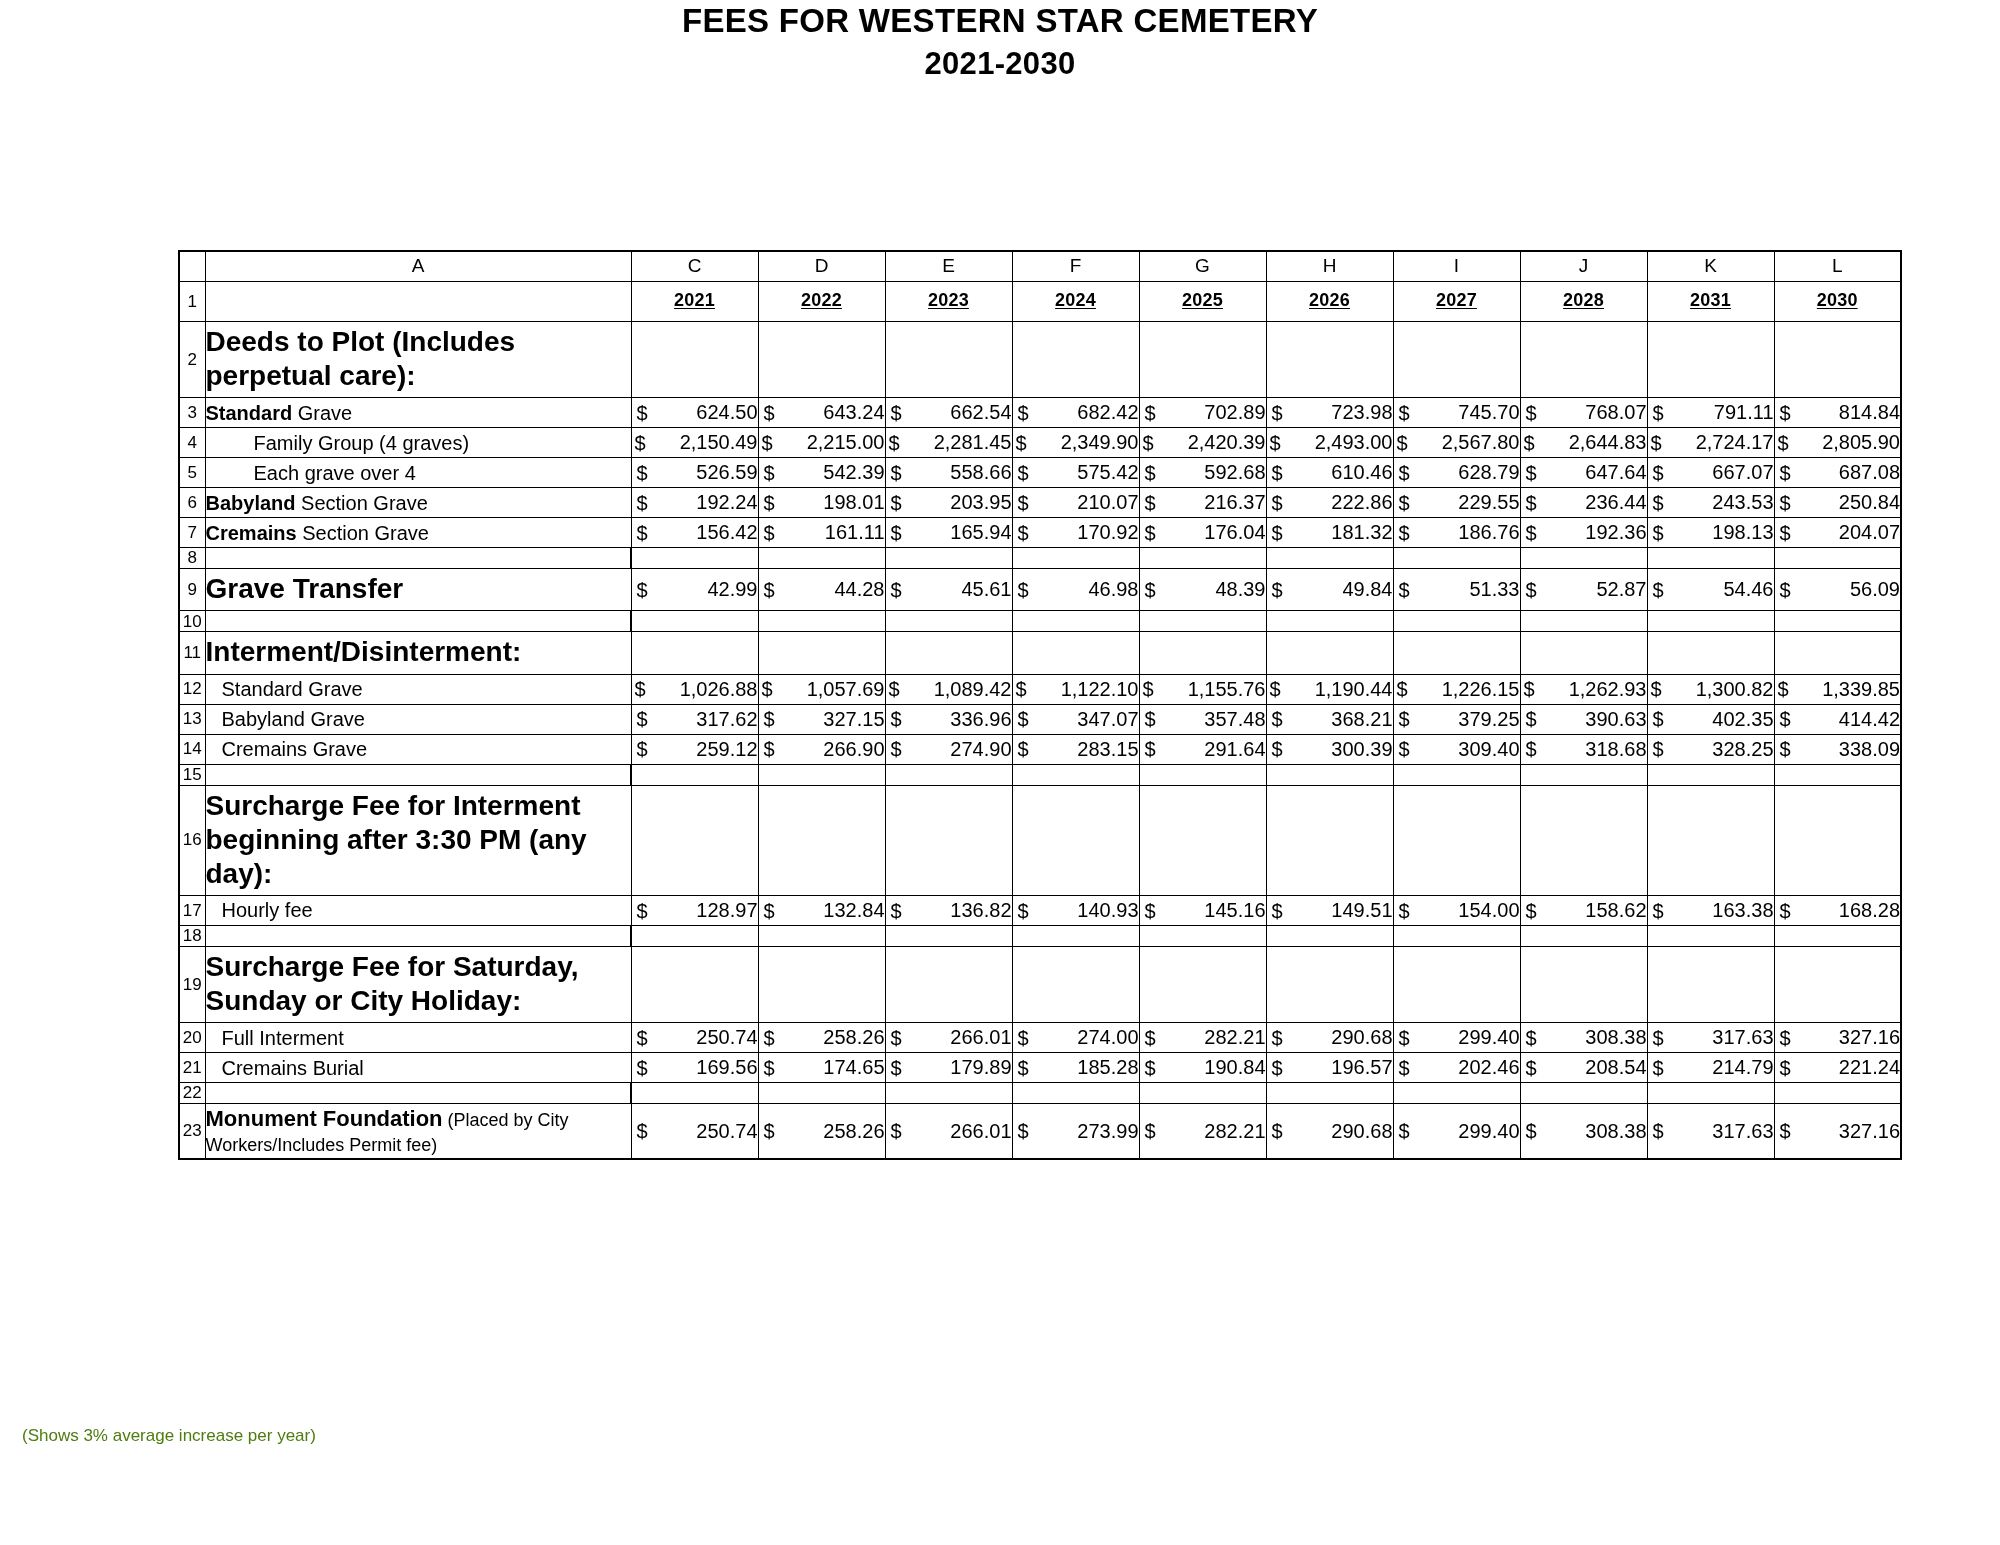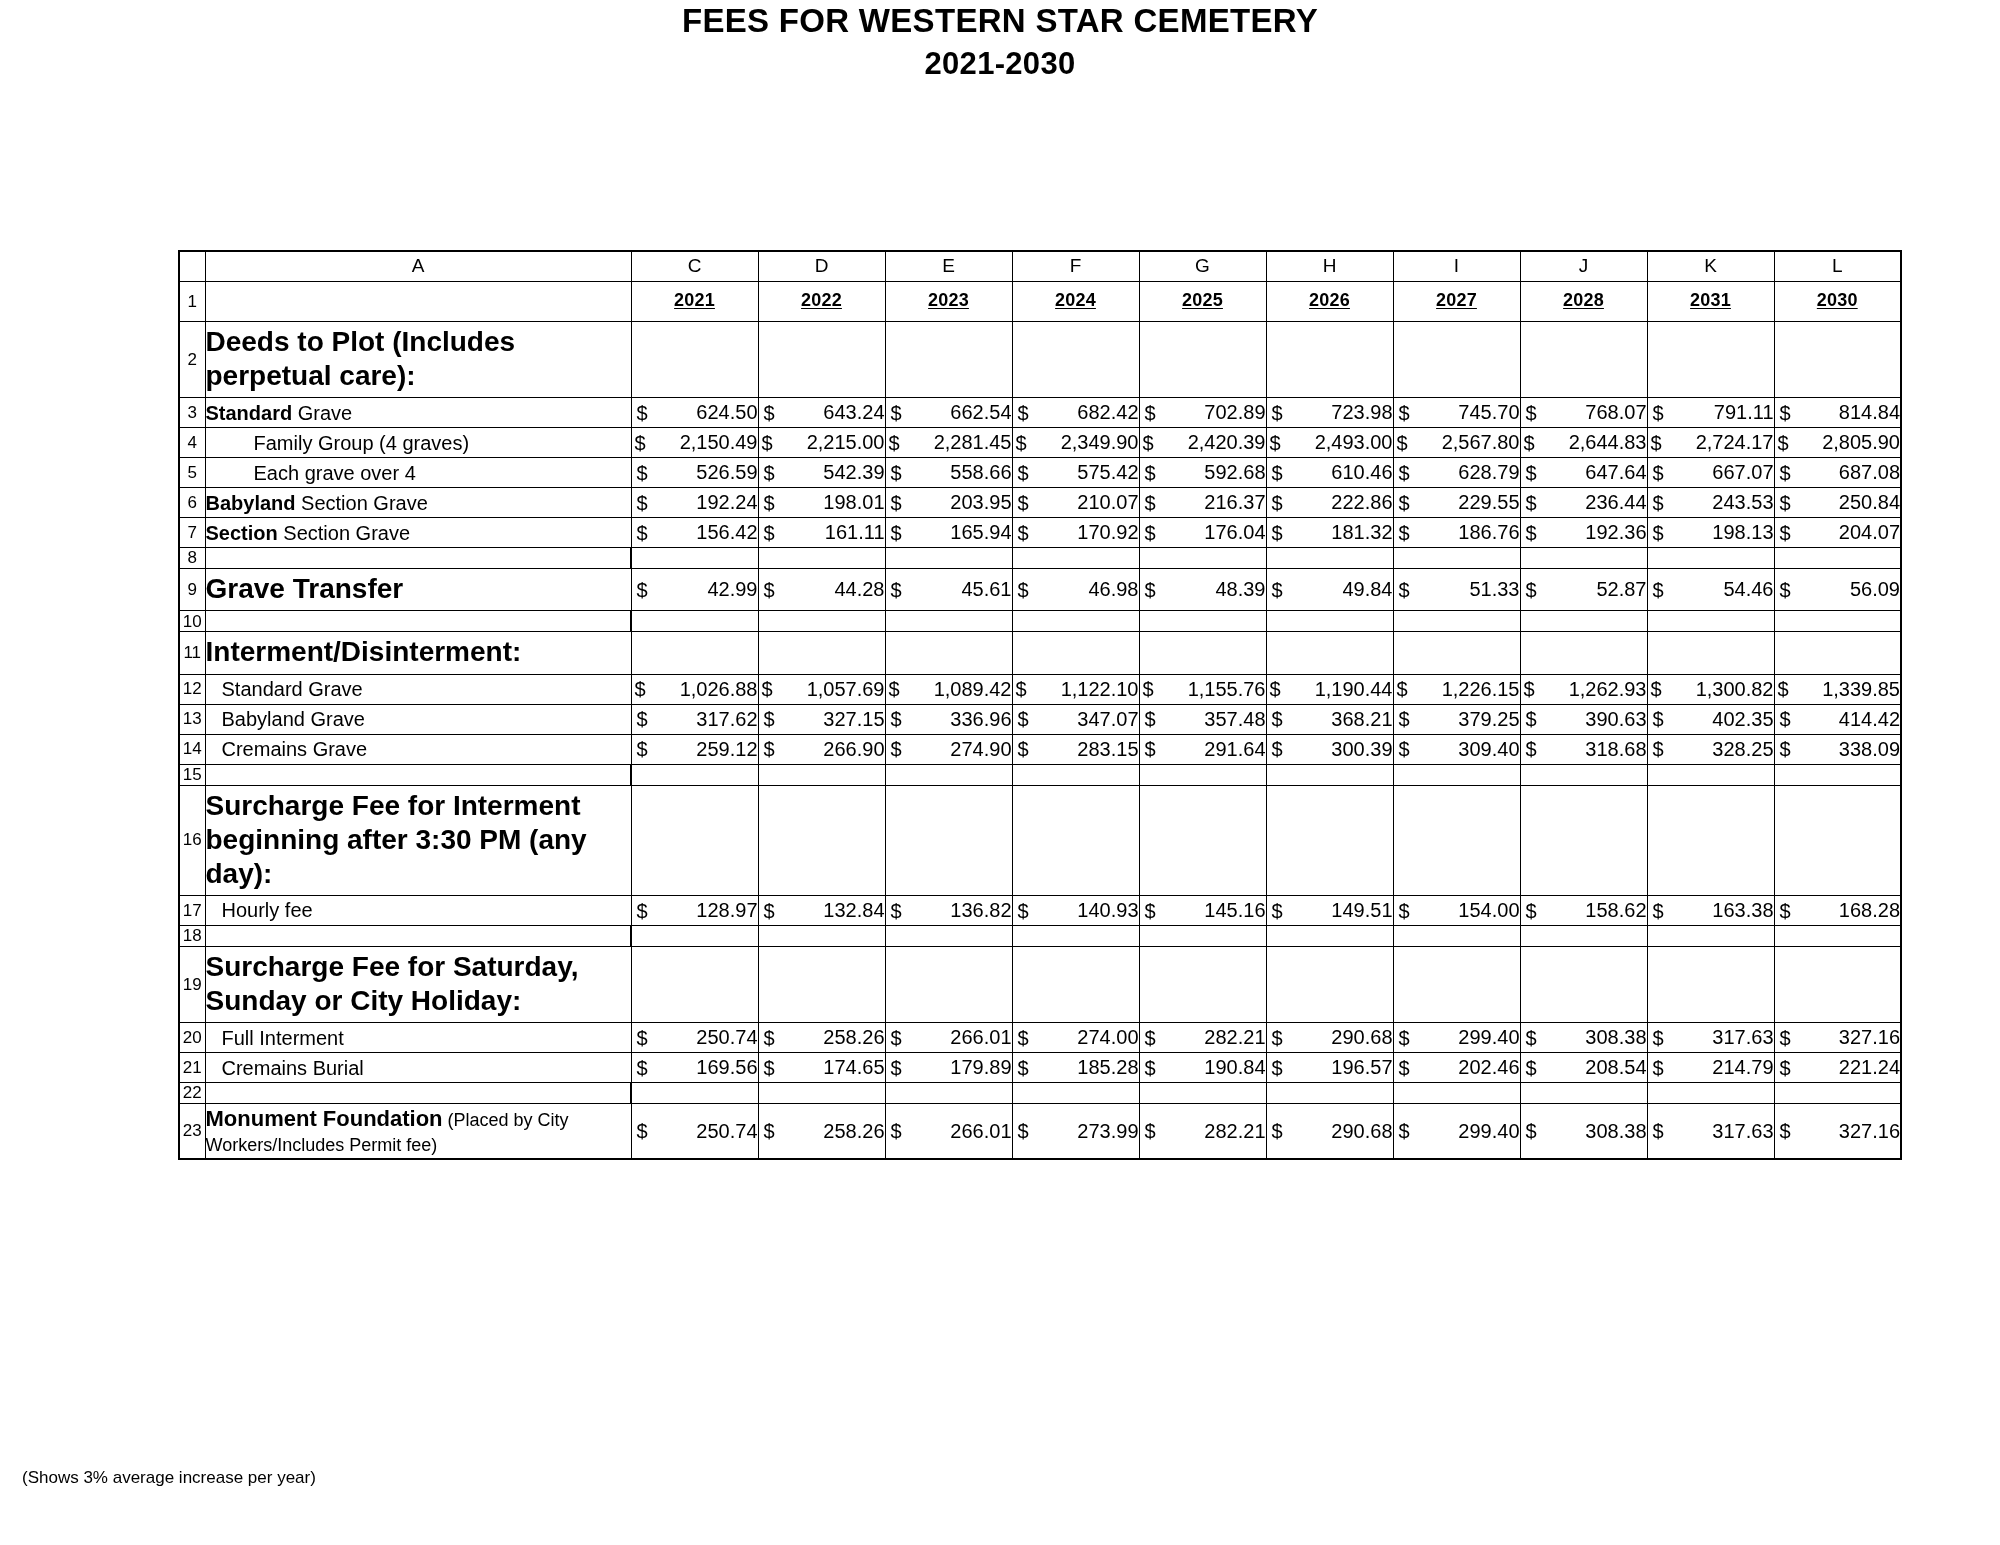--- a/index.html
+++ b/index.html
@@ -140,23 +140,23 @@
   tr.tall2 td { height: 54px; }
   tr.tall3 td { height: 80px; }
 
   
   table.sheet { border: 2.6px solid #000; }
 
   
   .footnote {
     position: absolute;
     left: 22px;
-    top: 1468px;
+    top: 1426px;
     font-size: 17px;
-    color: #000000;
+    color: #4d7c0f;
     text-align: right;
   }
 </style>
 </head>
 <body>
 
 <div class="title-block">
   <div class="doc-title">FEES FOR WESTERN STAR CEMETERY</div>
   <div class="doc-subtitle">2021-2030</div>
 </div>
@@ -411,21 +411,21 @@
             <span class="cur">$</span>
             <span class="amt">243.53</span>
           </td>
           <td class="money">
             <span class="cur">$</span>
             <span class="amt">250.84</span>
           </td>
         </tr>
         <tr>
           <td class="rownum mid">7</td>
-          <td class="label"><span class="b">Section</span><span> Section Grave</span></td>
+          <td class="label"><span class="b">Cremains</span><span> Section Grave</span></td>
           <td class="money">
             <span class="cur">$</span>
             <span class="amt">156.42</span>
           </td>
           <td class="money">
             <span class="cur">$</span>
             <span class="amt">161.11</span>
           </td>
           <td class="money">
             <span class="cur">$</span>

